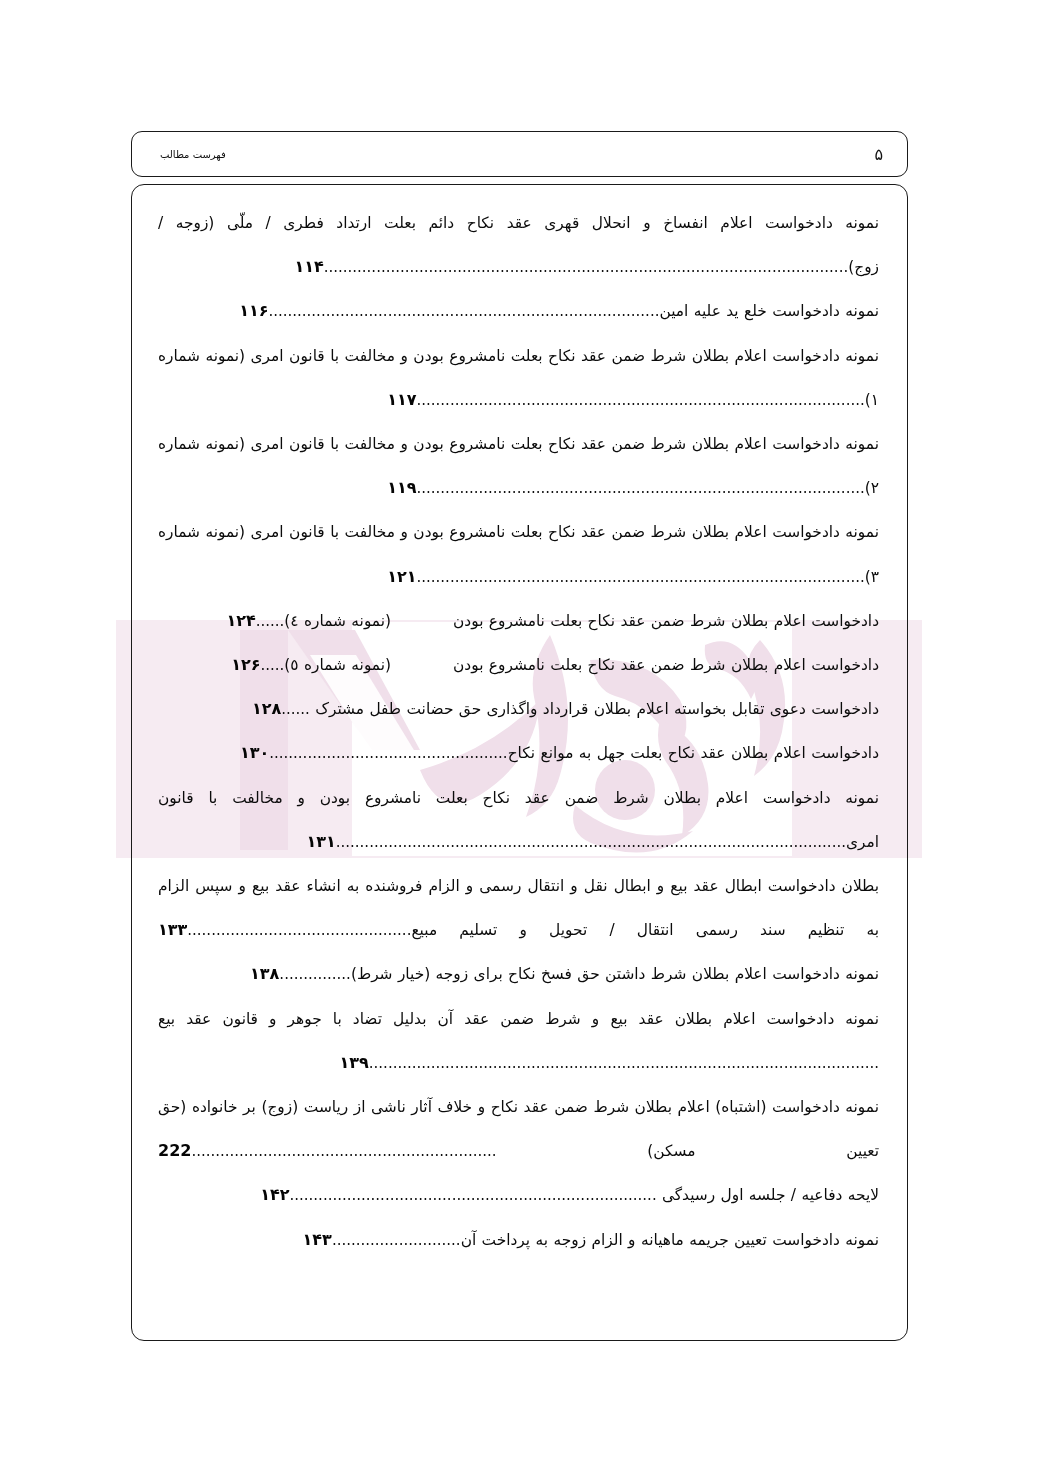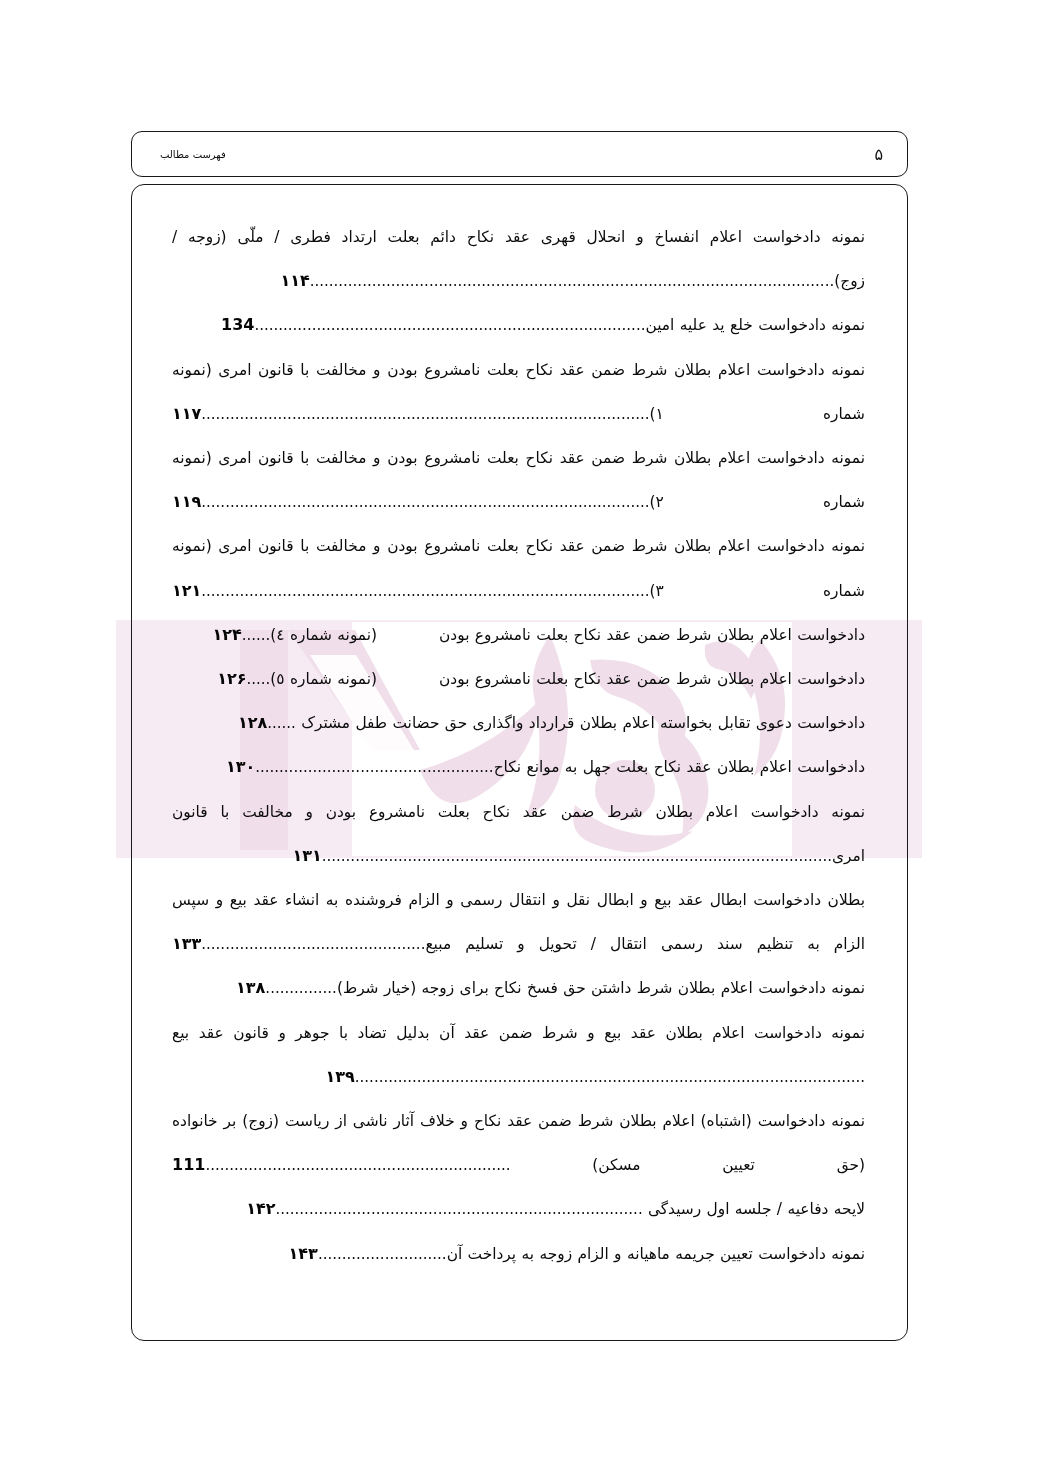--- a/index.html
+++ b/index.html
@@ -95,21 +95,21 @@
     border-radius: 13px;
     box-sizing: border-box;
     background: transparent;
     z-index: 2;
     padding: 12px 24px 0 22px;
     overflow: hidden;
   }
 
   .toc-list {
     list-style: none;
-    margin: 18px;
+    margin: 4px;
     padding: 0;
   }
 
   .toc-entry {
     display: block;
     text-align: justify;
     text-align-last: justify;
     font-size: 15.4px;
     line-height: 44.2px;
     color: #0b0b0b;
@@ -170,31 +170,31 @@
   </div>
 
   <div class="header-box">
     <span class="header-pageno">۵</span>
     <span class="header-title">فهرست مطالب</span>
   </div>
 
   <div class="toc-box">
     <ul class="toc-list" id="toc-list">
         <li class="toc-entry "><span>نمونه دادخواست اعلام انفساخ و انحلال قهری عقد نکاح دائم بعلت ارتداد فطری / ملّی (زوجه /</span> <span>زوج)</span><span class="leader">..............................................................................................................</span><span class="pgnum">۱۱۴</span></li>
-        <li class="toc-entry single"><span>نمونه دادخواست خلع ید علیه امین</span><span class="leader">..................................................................................</span><span class="pgnum">134</span></li>
+        <li class="toc-entry single"><span>نمونه دادخواست خلع ید علیه امین</span><span class="leader">..................................................................................</span><span class="pgnum">۱۱۶</span></li>
         <li class="toc-entry "><span>نمونه دادخواست اعلام بطلان شرط ضمن عقد نکاح بعلت نامشروع بودن و مخالفت با قانون امری</span> <span>(نمونه شماره ۱)</span><span class="leader">..............................................................................................</span><span class="pgnum">۱۱۷</span></li>
         <li class="toc-entry "><span>نمونه دادخواست اعلام بطلان شرط ضمن عقد نکاح بعلت نامشروع بودن و مخالفت با قانون امری</span> <span>(نمونه شماره ۲)</span><span class="leader">..............................................................................................</span><span class="pgnum">۱۱۹</span></li>
         <li class="toc-entry "><span>نمونه دادخواست اعلام بطلان شرط ضمن عقد نکاح بعلت نامشروع بودن و مخالفت با قانون امری</span> <span>(نمونه شماره ۳)</span><span class="leader">..............................................................................................</span><span class="pgnum">۱۲۱</span></li>
         <li class="toc-entry split"><span>دادخواست اعلام بطلان شرط ضمن عقد نکاح بعلت نامشروع بودن</span><span class="gap-wide"></span><span>(نمونه شماره ٤)</span><span class="leader">......</span><span class="pgnum">۱۲۴</span></li>
         <li class="toc-entry split"><span>دادخواست اعلام بطلان شرط ضمن عقد نکاح بعلت نامشروع بودن</span><span class="gap-wide"></span><span>(نمونه شماره ٥)</span><span class="leader">.....</span><span class="pgnum">۱۲۶</span></li>
         <li class="toc-entry single"><span>دادخواست دعوی تقابل بخواسته اعلام بطلان قرارداد واگذاری حق حضانت طفل مشترک</span><span class="leader"> ......</span><span class="pgnum">۱۲۸</span></li>
         <li class="toc-entry single"><span>دادخواست اعلام بطلان عقد نکاح بعلت جهل به موانع نکاح</span><span class="leader">..................................................</span><span class="pgnum">۱۳۰</span></li>
         <li class="toc-entry "><span>نمونه دادخواست اعلام بطلان شرط ضمن عقد نکاح بعلت نامشروع بودن و مخالفت با قانون امری</span><span class="leader">...........................................................................................................</span><span class="pgnum">۱۳۱</span></li>
         <li class="toc-entry "><span>بطلان دادخواست ابطال عقد بیع و ابطال نقل و انتقال رسمی و الزام فروشنده به انشاء عقد بیع و</span> <span>سپس الزام به تنظیم سند رسمی انتقال / تحویل و تسلیم مبیع</span><span class="leader">...............................................</span><span class="pgnum">۱۳۳</span></li>
         <li class="toc-entry single"><span>نمونه دادخواست اعلام بطلان شرط داشتن حق فسخ نکاح برای زوجه (خیار شرط)</span><span class="leader">...............</span><span class="pgnum">۱۳۸</span></li>
         <li class="toc-entry "><span>نمونه دادخواست اعلام بطلان عقد بیع و شرط ضمن عقد آن بدلیل تضاد با جوهر و قانون عقد</span> <span>بیع</span><span class="leader"> ...........................................................................................................</span><span class="pgnum">۱۳۹</span></li>
-        <li class="toc-entry "><span>نمونه دادخواست (اشتباه) اعلام بطلان شرط ضمن عقد نکاح و خلاف آثار ناشی از ریاست (زوج)</span> <span>بر خانواده (حق تعیین مسکن)</span><span class="leader"> ................................................................</span><span class="pgnum">111</span></li>
+        <li class="toc-entry "><span>نمونه دادخواست (اشتباه) اعلام بطلان شرط ضمن عقد نکاح و خلاف آثار ناشی از ریاست (زوج)</span> <span>بر خانواده (حق تعیین مسکن)</span><span class="leader"> ................................................................</span><span class="pgnum">222</span></li>
         <li class="toc-entry single"><span>لایحه دفاعیه / جلسه اول رسیدگی</span><span class="leader"> .............................................................................</span><span class="pgnum">۱۴۲</span></li>
         <li class="toc-entry single"><span>نمونه دادخواست تعیین جریمه ماهیانه و الزام زوجه به پرداخت آن</span><span class="leader">...........................</span><span class="pgnum">۱۴۳</span></li>
       </ul>
   </div>
 
 </div>
 
 </body></html>

